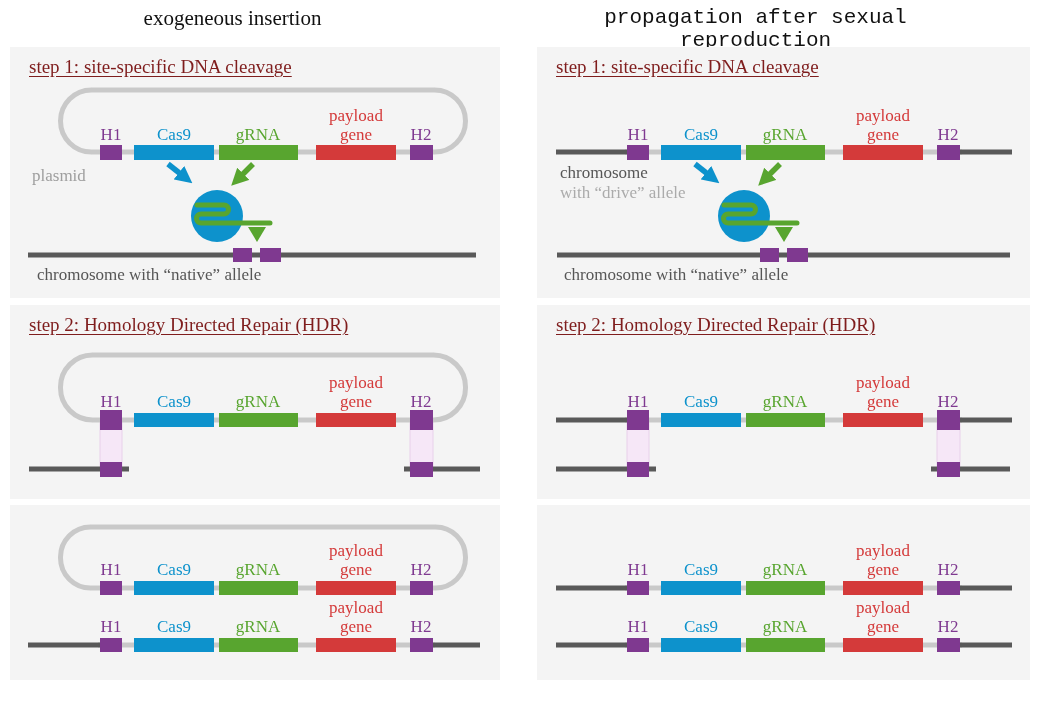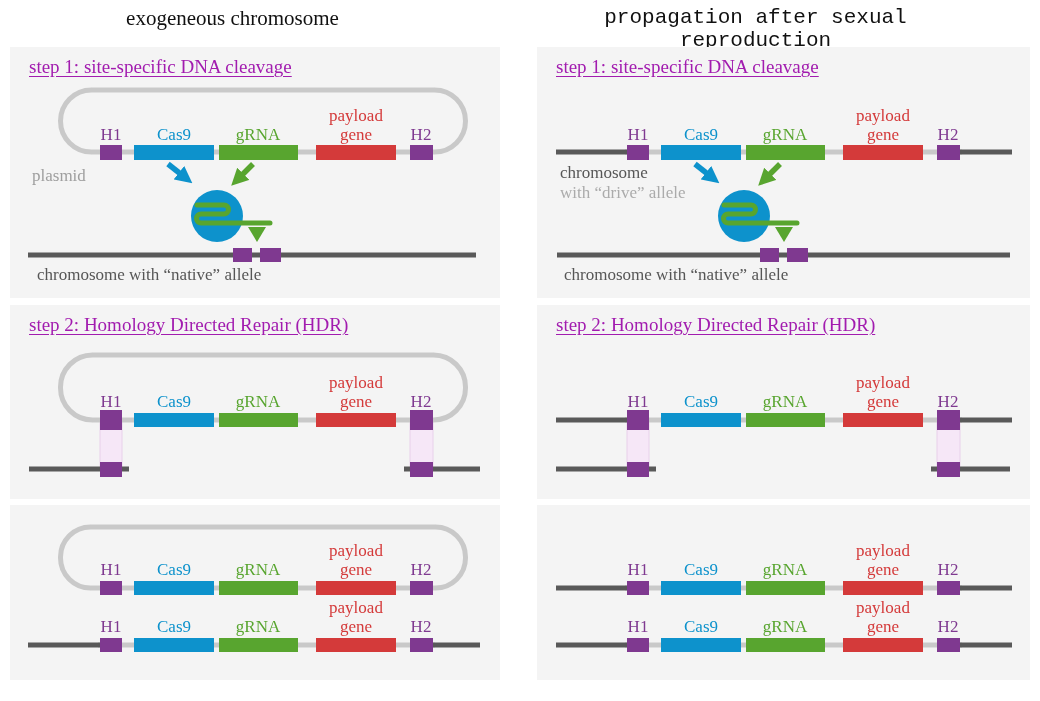--- a/index.html
+++ b/index.html
@@ -1,20 +1,20 @@
 <!DOCTYPE html>
 <html><head>
 <meta charset="utf-8">
 <style>
   html,body{margin:0;padding:0;background:#ffffff;}
   body{width:1040px;height:701px;position:relative;overflow:hidden;
        font-family:"Liberation Serif","DejaVu Serif",serif;}
   .col-title{position:absolute;top:6px;font-size:21px;color:#111;text-align:center;}
   .panel{position:absolute;background:#f4f4f4;}
-  .step-title{position:absolute;left:19px;top:9px;font-size:19px;color:#a21caf;
+  .step-title{position:absolute;left:19px;top:9px;font-size:19px;color:#7f1d1d;
               text-decoration:underline;text-underline-offset:3px;white-space:nowrap;}
   .dsvg{position:absolute;left:0;top:0;}
   
   .box-h{fill:#7f3990;}
   .box-c{fill:#0d92cc;}
   .box-g{fill:#58a52f;}
   .box-p{fill:#d43a3a;}
   .lbl{font-family:"Liberation Serif","DejaVu Serif",serif;font-size:17px;text-anchor:middle;}
   .lbl-h{fill:#7f3990;}
   .lbl-c{fill:#0d92cc;}
@@ -38,21 +38,21 @@
   <defs>
     <marker id="ah-b" viewBox="0 0 10 10" refX="6" refY="5" markerWidth="3.1" markerHeight="3.1" orient="auto-start-reverse">
       <path d="M0 0 L10 5 L0 10 z" fill="#0d92cc"></path>
     </marker>
     <marker id="ah-g" viewBox="0 0 10 10" refX="6" refY="5" markerWidth="3.1" markerHeight="3.1" orient="auto-start-reverse">
       <path d="M0 0 L10 5 L0 10 z" fill="#58a52f"></path>
     </marker>
   </defs>
 </svg>
 
-<div class="col-title" style="left:10px;width:445px;">exogeneous chromosome</div>
+<div class="col-title" style="left:10px;width:445px;">exogeneous insertion</div>
 <div class="col-title" style="left:537px;width:437px;font-family:Liberation Mono, monospace;">propagation after sexual reproduction</div>
 
 <div class="panel" style="left:10px;top:47px;width:490px;height:251px;">
   <div class="step-title">step 1: site-specific DNA cleavage</div>
   <svg class="dsvg" width="490" height="251">
     <rect class="ring" x="50.5" y="43" width="405" height="62" rx="31"></rect>
     <rect class="box-h" x="90" y="98" width="22" height="15"></rect>
     <rect class="box-c" x="124" y="98" width="80" height="15"></rect>
     <rect class="box-g" x="209" y="98" width="79" height="15"></rect>
     <rect class="box-p" x="306" y="98" width="80" height="15"></rect>

